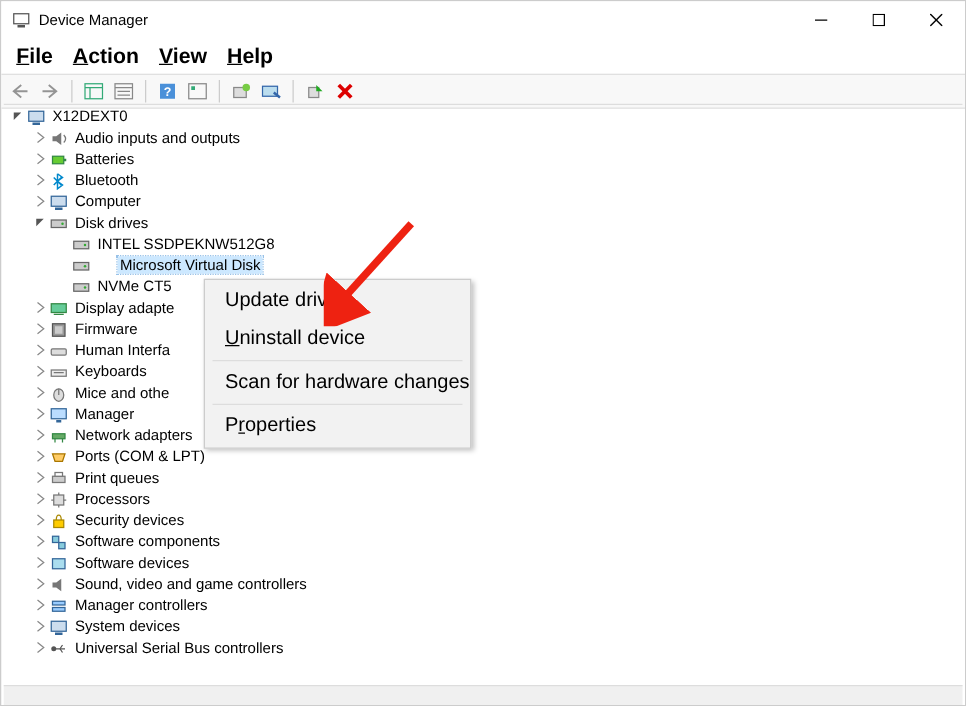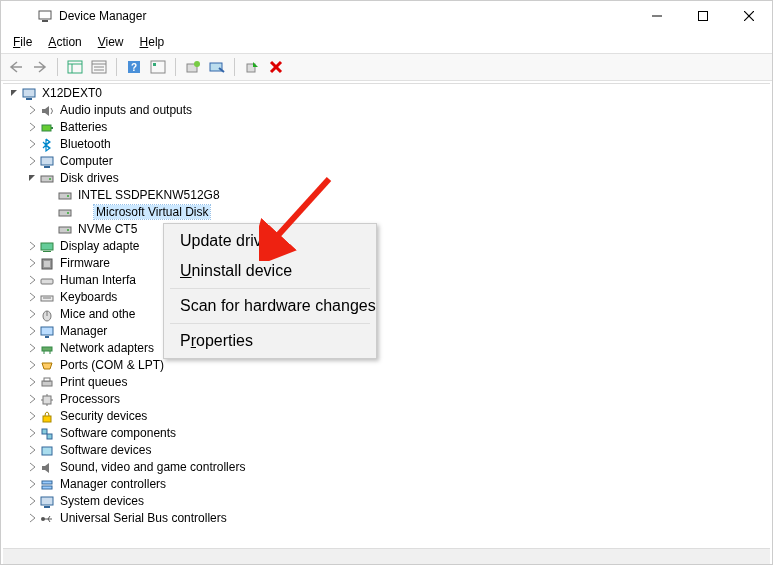--- a/index.html
+++ b/index.html
@@ -15,21 +15,20 @@
     position: relative;
     border: 1px solid #ccc;
   }
   
   .titlebar {
     height: 30px;
     display: flex;
     align-items: center;
     padding-left: 8px;
     background: #fff;
-    margin-left: 28px;
   }
   .titlebar .app-icon {
     width: 16px; height: 16px;
     margin-right: 6px;
     display:flex;align-items:center;justify-content:center;
   }
   .titlebar .title { font-size: 12px; }
   .win-controls {
     margin-left: auto;
     display: flex;
@@ -40,21 +39,22 @@
     font-size: 14px; color:#000;
   }
   
   .menubar {
     display: flex;
     padding: 2px 4px;
     background: #fff;
   }
   .menuitem {
     padding: 2px 8px;
-    font-size: 12px;
+    font-size: 17px;
+    font-weight: bold;
   }
   .menuitem .ul { text-decoration: underline; }
   
   .toolbar {
     height: 28px;
     display: flex;
     align-items: center;
     gap: 2px;
     padding: 0 4px;
     border-top: 1px solid #e0e0e0;

